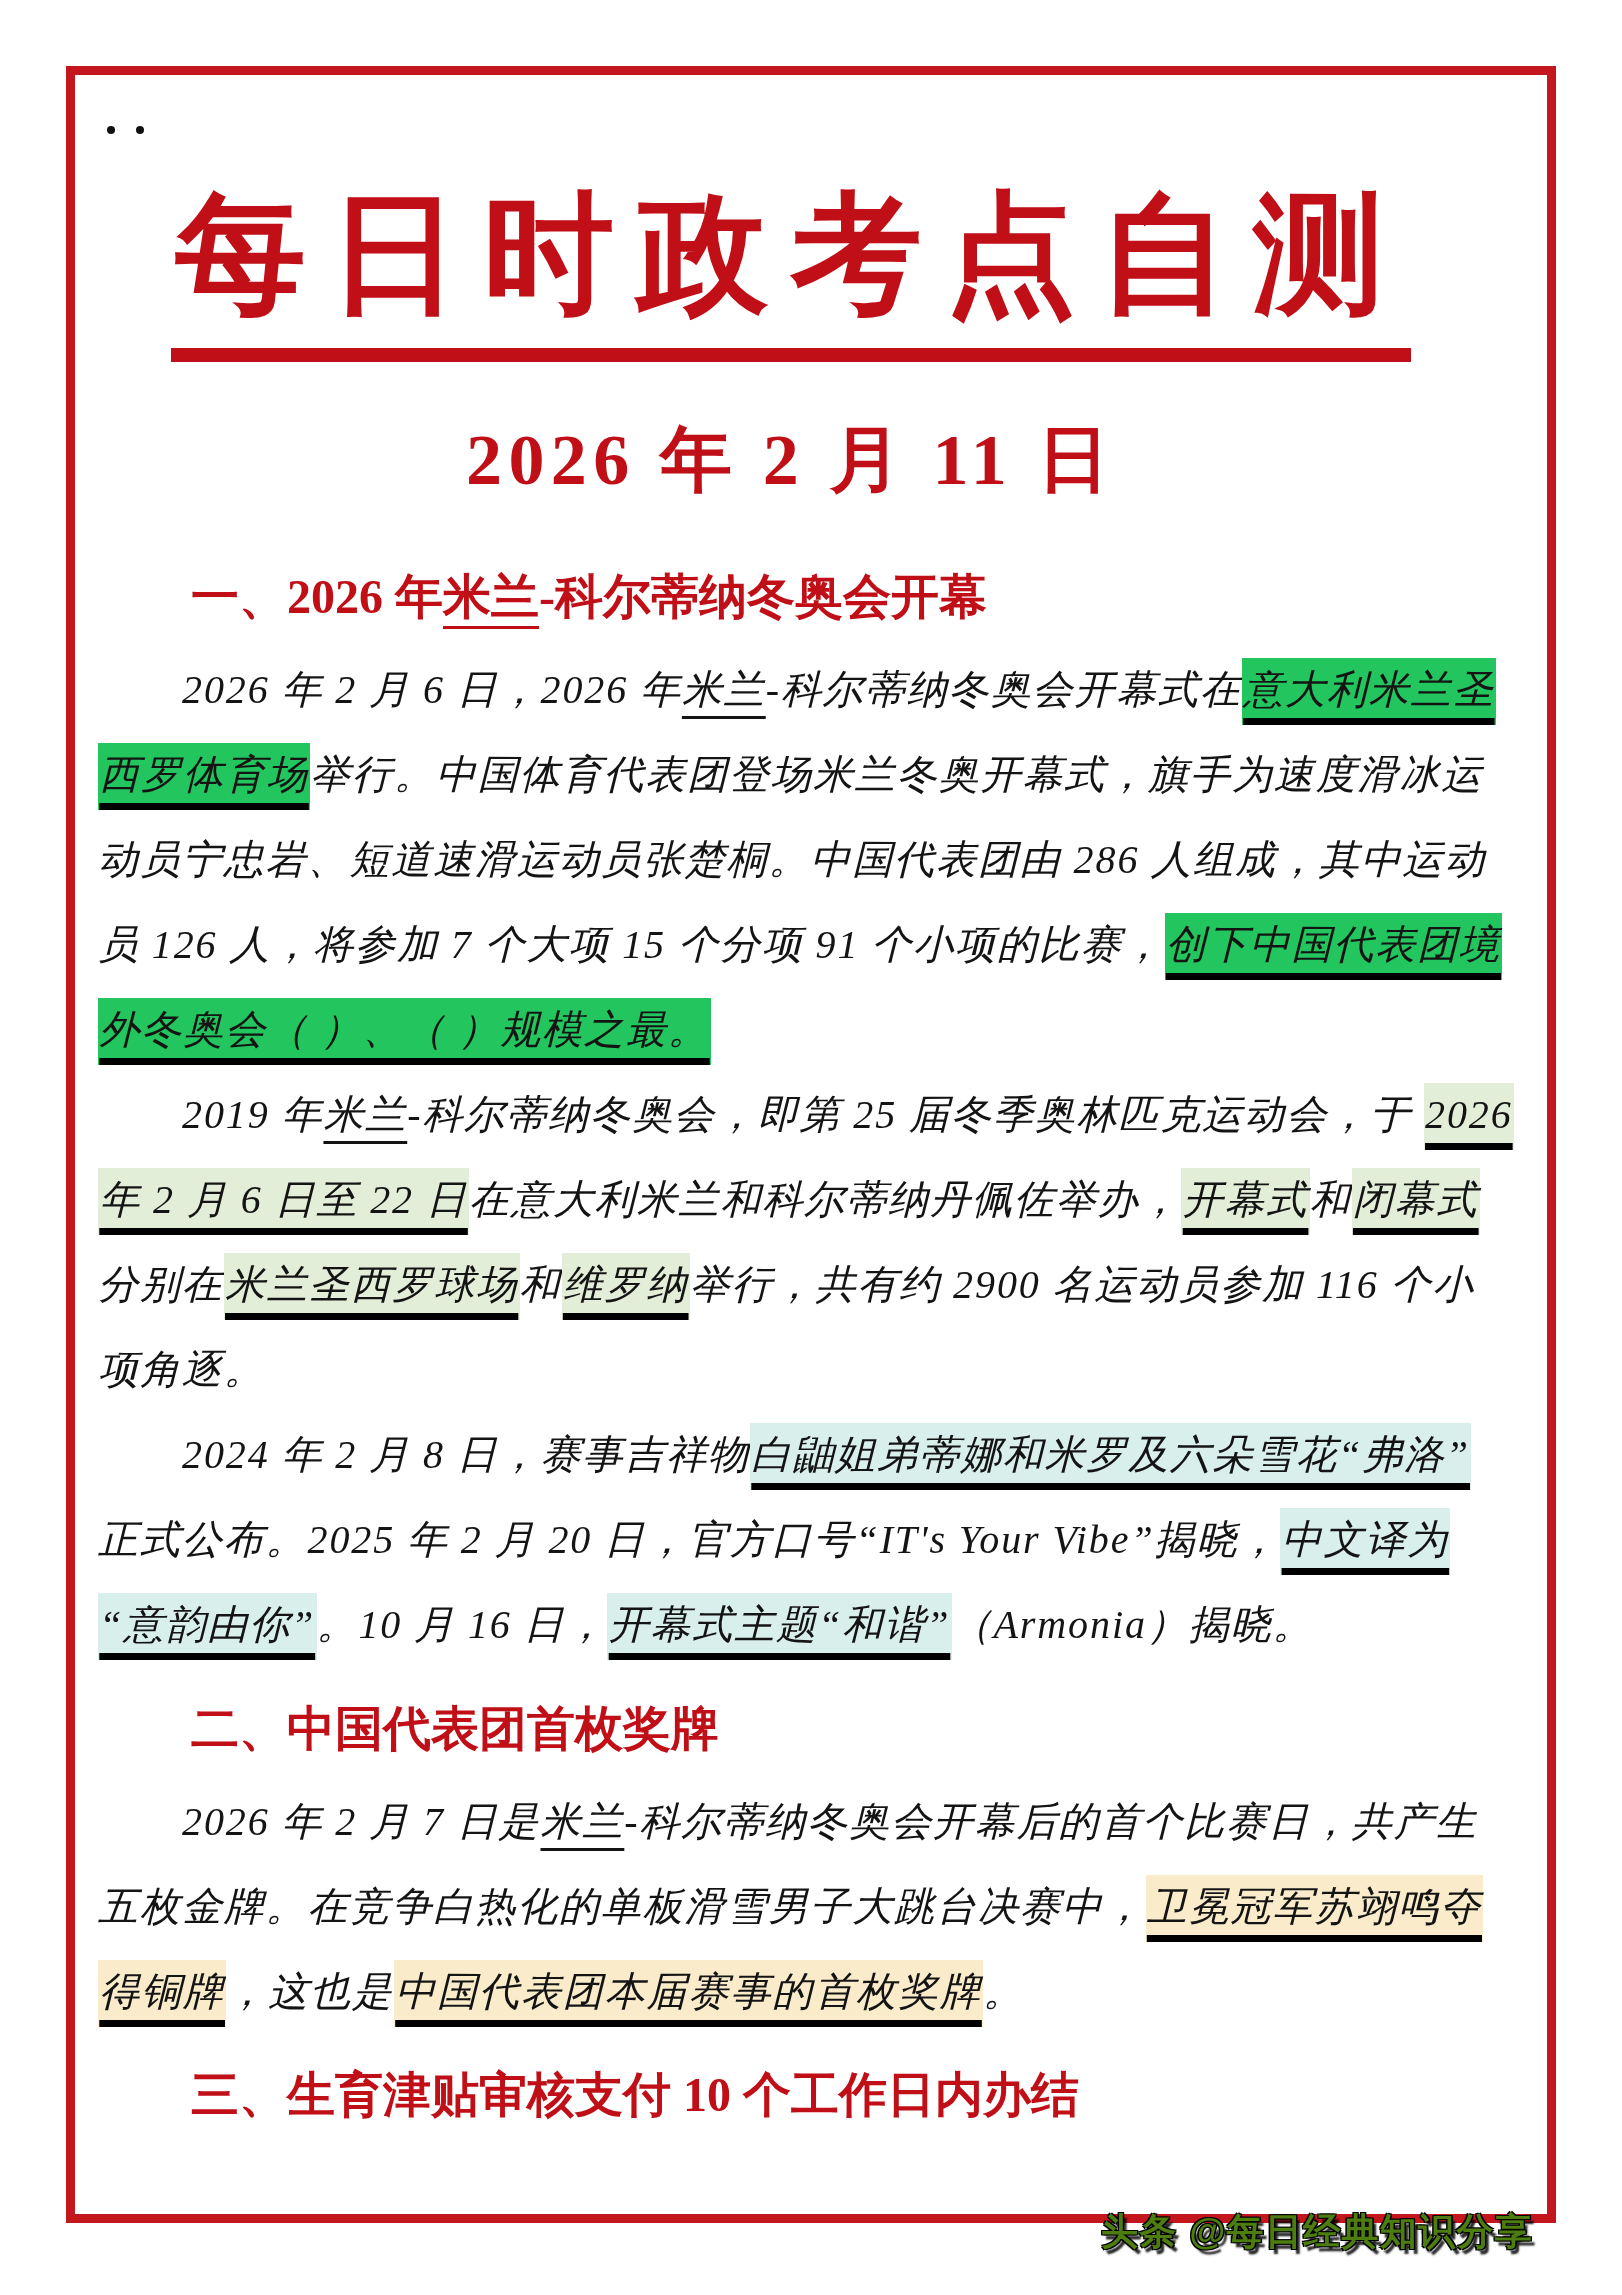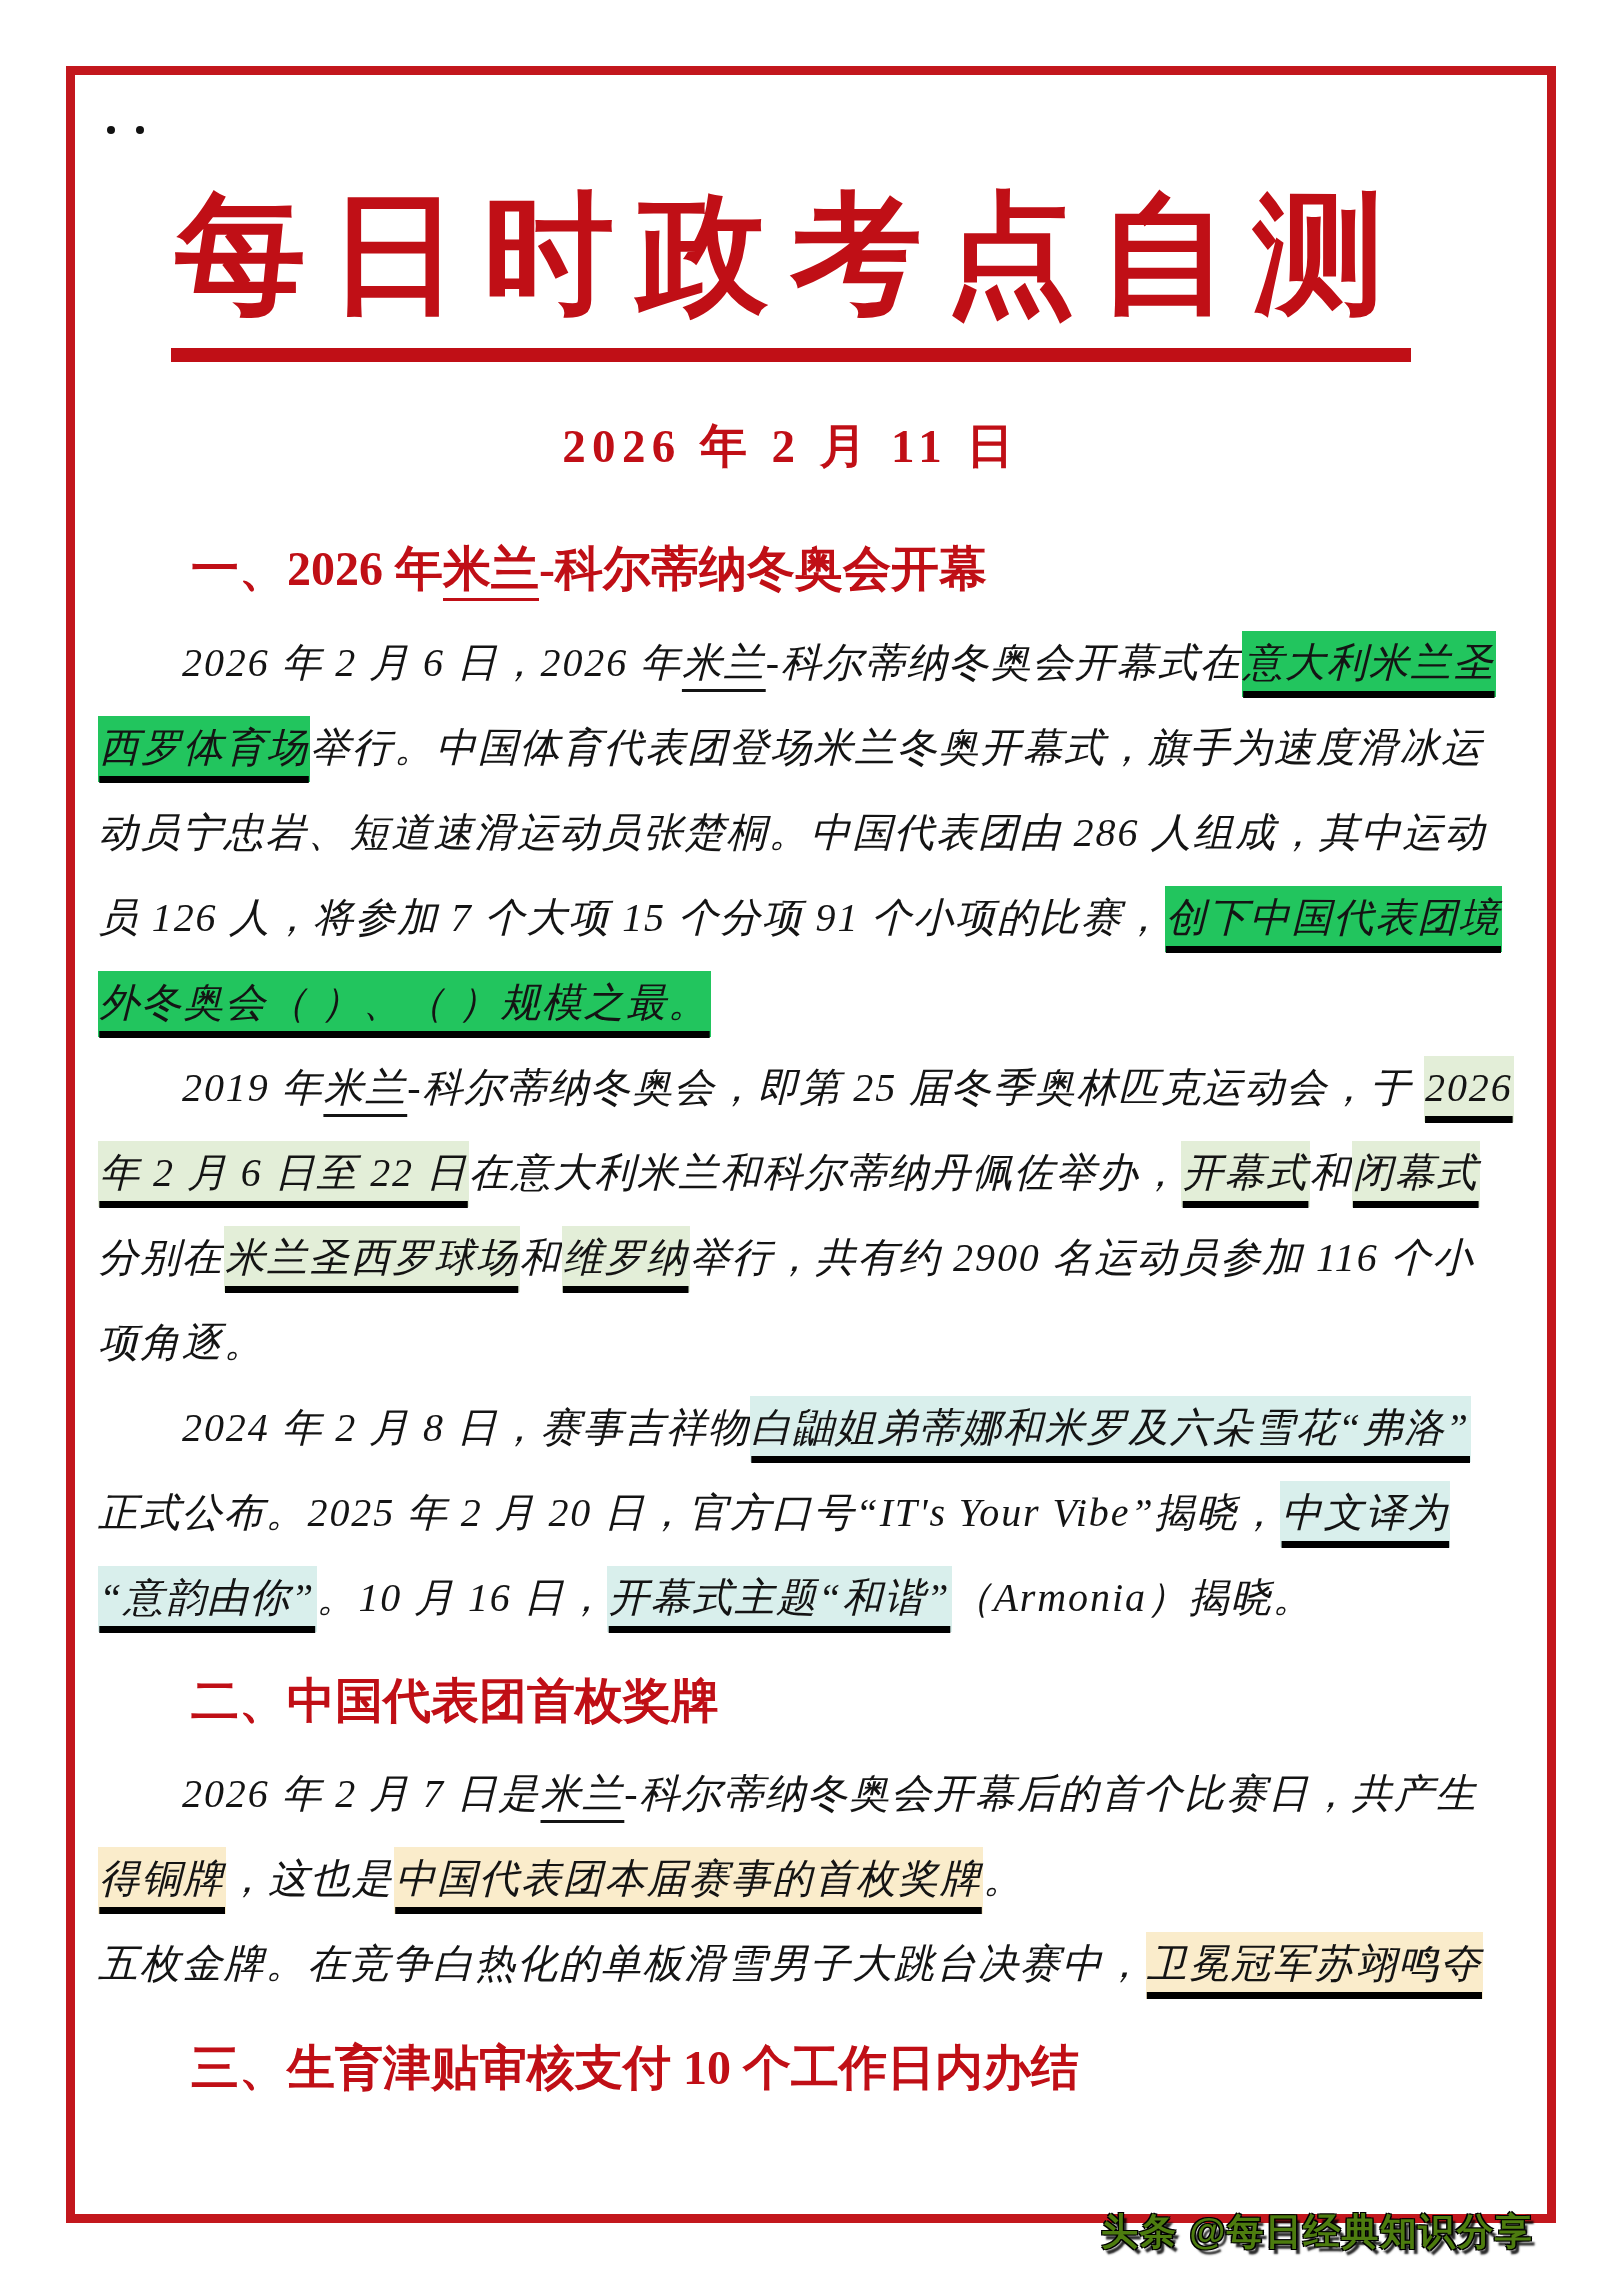--- a/index.html
+++ b/index.html
@@ -5,21 +5,21 @@
   html,body{margin:0;padding:0;background:#ffffff;}
   .page{position:relative;width:1582px;height:2295px;background:#ffffff;
         font-family:"Liberation Serif",serif;overflow:hidden;}
   .frame{position:absolute;left:66px;top:66px;width:1490px;height:2157px;
          border:9px solid #c3171d;box-sizing:border-box;background:transparent;}
   .dots{position:absolute;left:107px;top:126px;display:flex;gap:20.4px;}
   .dot{width:8.3px;height:8.3px;border-radius:50%;background:#111;}
   .title{position:relative;margin:186px 89px 0;text-align:center;
          font-size:131px;font-weight:bold;color:#c00f16;letter-spacing:23px;line-height:1.05;white-space:nowrap;}
   .bar{width:1240px;height:14px;background:#c00f16;margin:24px auto 0;}
-  .date{margin-top:59px;text-align:center;font-size:47px;font-weight:bold;
+  .date{margin-top:59px;text-align:center;font-size:72px;font-weight:bold;
         color:#c00f16;letter-spacing:6.4px;line-height:1.1;}
   .content{position:relative;margin-left:98px;margin-right:76px;}
   .h{font-size:48px;font-weight:bold;color:#c00f16;line-height:71px;
      margin:25.5px 0 15.3px;padding-left:93px;white-space:nowrap;}
   .h:first-child{margin-top:61px;}
   .line{font-size:40px;line-height:85px;color:#141414;white-space:nowrap;
         font-style:italic;letter-spacing:1.9px;}
   .line.indent{padding-left:84px;}
   .hl{text-decoration:underline;text-decoration-color:#000;
       text-decoration-thickness:7px;text-underline-offset:15.3px;
@@ -58,20 +58,20 @@
       <div class="line"><span class="hl hl-pink">外冬奥会（ ）、（ ）规模之最。</span></div>
       <div class="line indent"><span>2019 年</span><span class="pn">米兰</span><span>-科尔蒂纳冬奥会，即第 25 届冬季奥林匹克运动会，于 </span><span class="hl hl-green">2026</span></div>
       <div class="line"><span class="hl hl-green">年 2 月 6 日至 22 日</span><span>在意大利米兰和科尔蒂纳丹佩佐举办，</span><span class="hl hl-green">开幕式</span><span>和</span><span class="hl hl-green">闭幕式</span></div>
       <div class="line"><span>分别在</span><span class="hl hl-green">米兰圣西罗球场</span><span>和</span><span class="hl hl-green">维罗纳</span><span>举行，共有约 2900 名运动员参加 116 个小</span></div>
       <div class="line"><span>项角逐。</span></div>
       <div class="line indent"><span>2024 年 2 月 8 日，赛事吉祥物</span><span class="hl hl-cyan">白鼬姐弟蒂娜和米罗及六朵雪花“弗洛”</span></div>
       <div class="line"><span>正式公布。2025 年 2 月 20 日，官方口号“IT's Your Vibe”揭晓，</span><span class="hl hl-cyan">中文译为</span></div>
       <div class="line"><span class="hl hl-cyan">“意韵由你”</span><span>。10 月 16 日，</span><span class="hl hl-cyan">开幕式主题“和谐”</span><span>（Armonia）揭晓。</span></div>
       <div class="h"><span>二、中国代表团首枚奖牌</span></div>
       <div class="line indent"><span>2026 年 2 月 7 日是</span><span class="pn">米兰</span><span>-科尔蒂纳冬奥会开幕后的首个比赛日，共产生</span></div>
+      <div class="line"><span>五枚金牌。在竞争白热化的单板滑雪男子大跳台决赛中，</span><span class="hl hl-yellow">卫冕冠军苏翊鸣夺</span></div>
       <div class="line"><span class="hl hl-yellow">得铜牌</span><span>，这也是</span><span class="hl hl-yellow">中国代表团本届赛事的首枚奖牌</span><span>。</span></div>
-      <div class="line"><span>五枚金牌。在竞争白热化的单板滑雪男子大跳台决赛中，</span><span class="hl hl-yellow">卫冕冠军苏翊鸣夺</span></div>
       <div class="h"><span>三、生育津贴审核支付 10 个工作日内办结</span></div>
     </div>
 
   <div class="watermark">头条 @每日经典知识分享</div>
 </div>
 
 
 </body></html>

